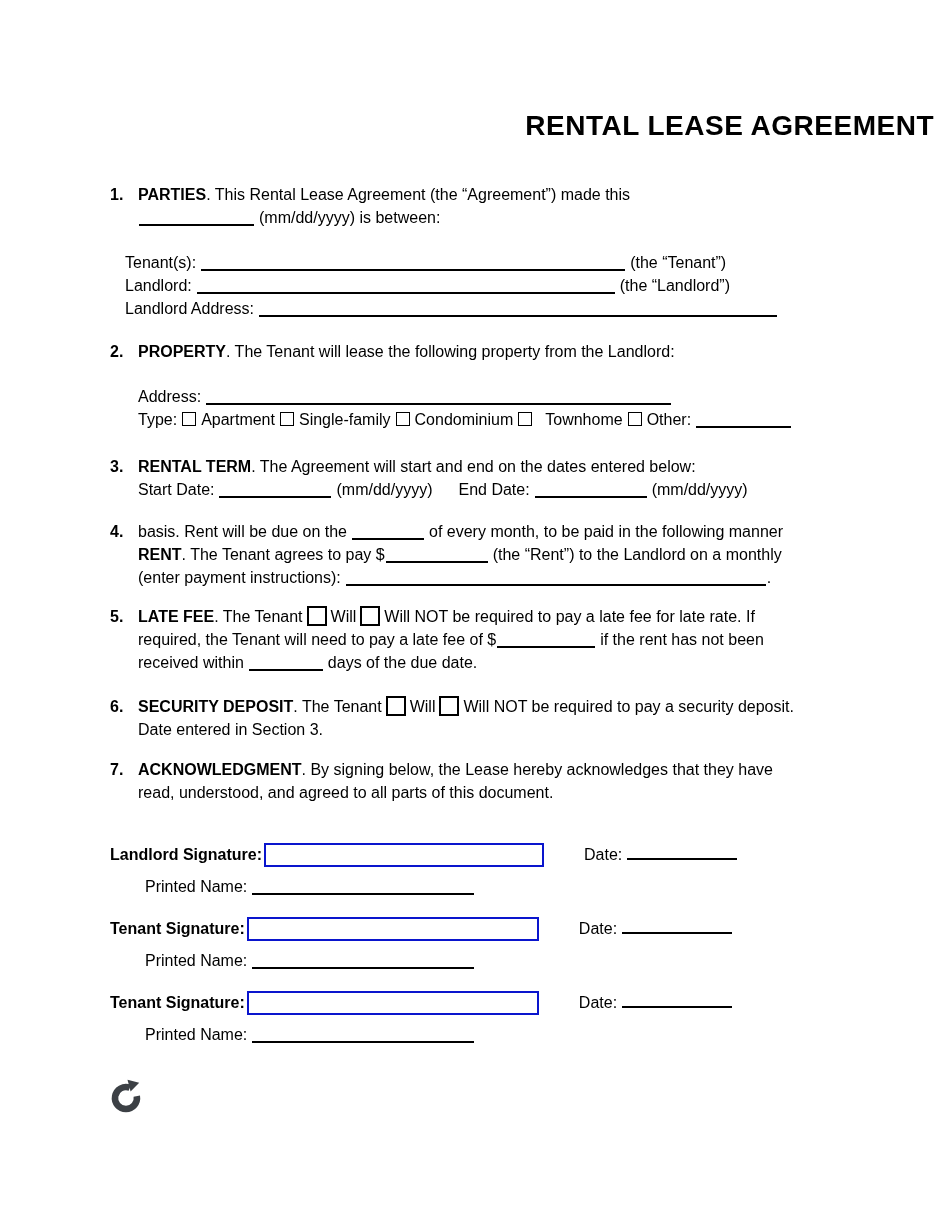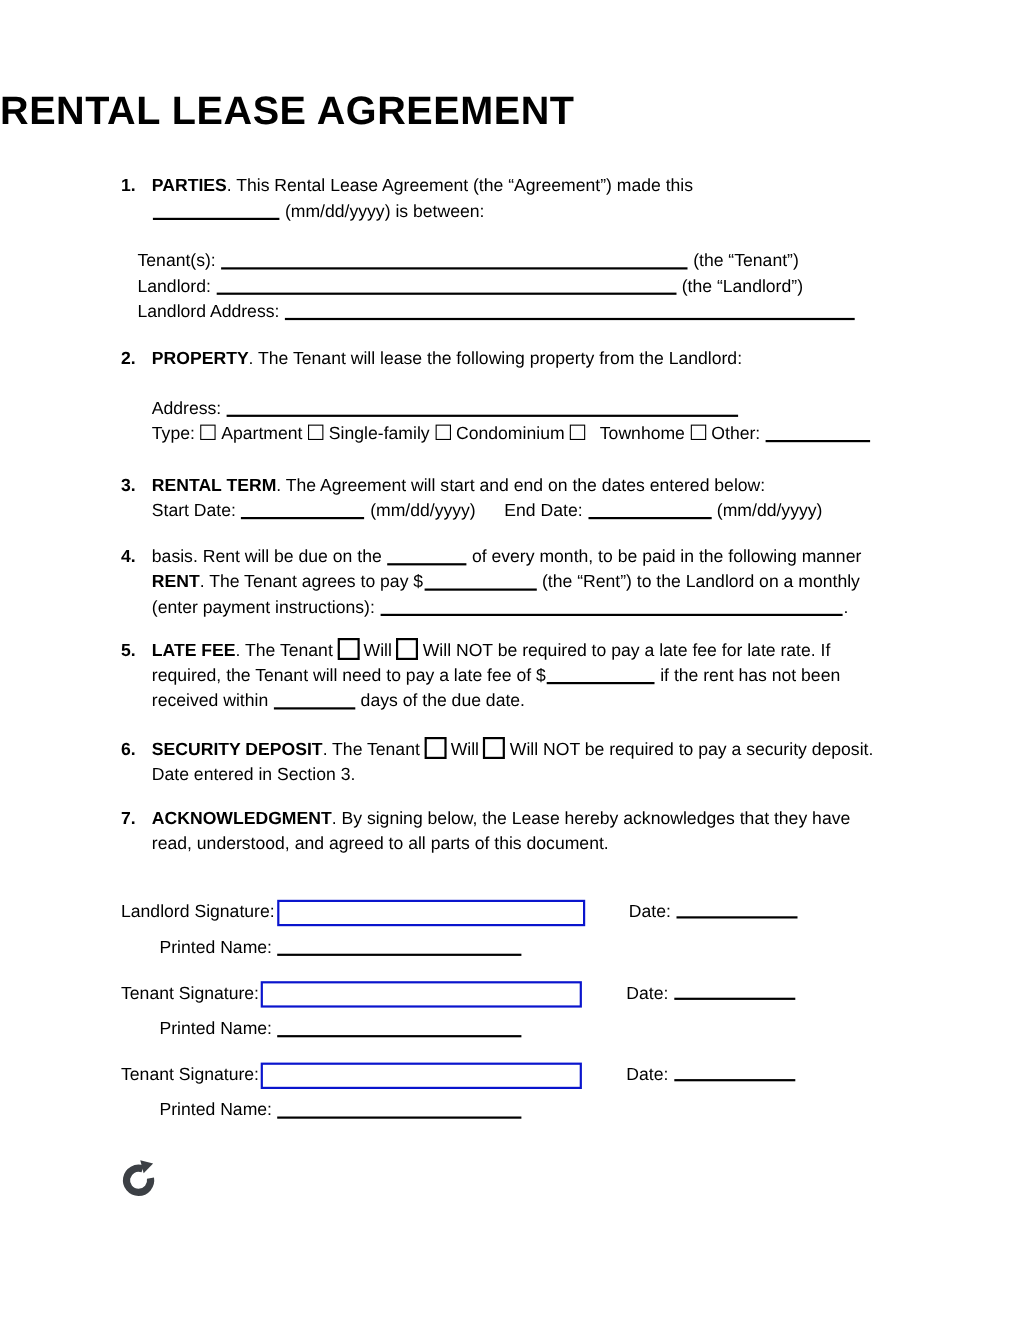--- a/index.html
+++ b/index.html
@@ -1,21 +1,21 @@
 <!DOCTYPE html>
 <html><head>
 <meta charset="utf-8">
 <style>
   html,body{margin:0;padding:0;background:#ffffff;}
   .page{
     width:934px;height:1209px;background:#fff;position:relative;overflow:hidden;
     font-family:"Liberation Sans","DejaVu Sans",sans-serif;
     font-size:16px;color:#000;
   }
-  .title{padding-top:85px;text-align:left;font-size:36px;font-weight:700;letter-spacing:.5px;line-height:32px;}
+  .title{padding-top:110px;text-align:right;font-size:28px;font-weight:700;letter-spacing:.5px;line-height:32px;}
   .content{margin:41px 0 0 110px;width:724px;}
   .sec{display:flex;}
   .sec .num{width:28px;font-weight:700;flex:none;line-height:23px;}
   .sec .body{flex:1;min-width:0;}
   .ln{line-height:23px;white-space:nowrap;}
   .hd{font-weight:700;}
   .indent{margin-left:15px;}
   .mb16{margin-bottom:16px}.mb17{margin-bottom:17px}.mb19{margin-bottom:19px}
   .mb20{margin-bottom:20px}.mb21{margin-bottom:21px}.mb22{margin-bottom:22px}.mb24{margin-bottom:24px}.mb37{margin-bottom:37px}
   .mt22{margin-top:22px}
@@ -23,21 +23,21 @@
   .nl{margin-left:1px;} .nr{margin-right:1px;}
   .w72{width:72px}.w74{width:74px}.w95{width:95px}.w98{width:98px}.w102{width:102px}
   .w110{width:110px}.w112{width:112px}.w115{width:115px}.w222{width:222px}
   .w418{width:418px}.w420{width:420px}.w424{width:424px}.w465{width:465px}.w518{width:518px}
   .cb{display:inline-block;width:12px;height:12px;border:1.5px solid #000;margin:0 5px;vertical-align:-1px;background:#fff;}
   .cbl{display:inline-block;width:16px;height:16px;border:2px solid #000;margin:0 4px;vertical-align:-4px;background:#fff;}
   .gap26{display:inline-block;width:26px;}
   .gap8{display:inline-block;width:8px;}
   .sig-group{margin-bottom:17px;}
   .sig-row{display:flex;align-items:center;height:28px;white-space:nowrap;}
-  .sig-label{font-weight:400;flex:none;}
+  .sig-label{font-weight:700;flex:none;}
   .sigbox{height:24px;border:2px solid #0a15cd;background:#fff;flex:none;margin-left:2px;
           box-sizing:border-box;font:inherit;padding:0 4px;outline:none;border-radius:0;}
   .bw280{width:280px}.bw292{width:292px}
   .date-label{margin-left:40px;}
   .printed{margin-left:35px;margin-top:6px;line-height:23px;white-space:nowrap;}
   .logo{margin-top:33px;height:38px;}
 </style>
 </head>
 <body>
 

